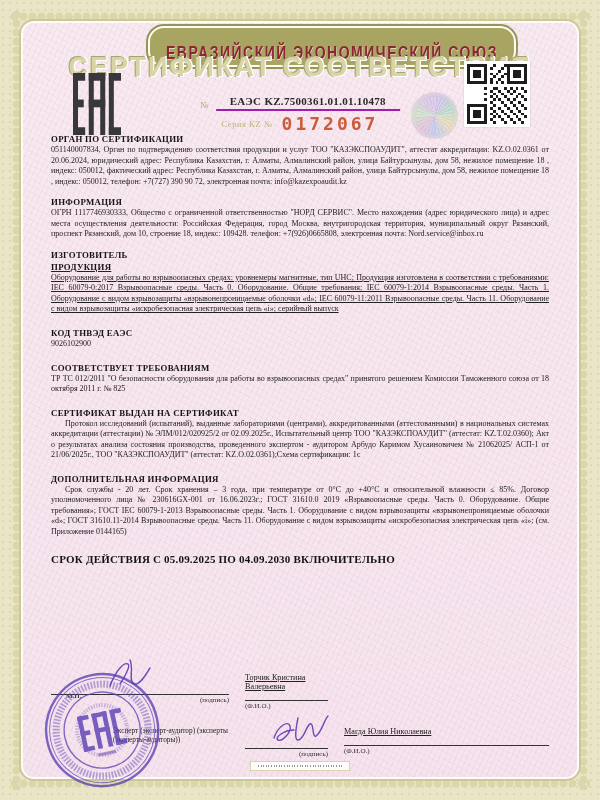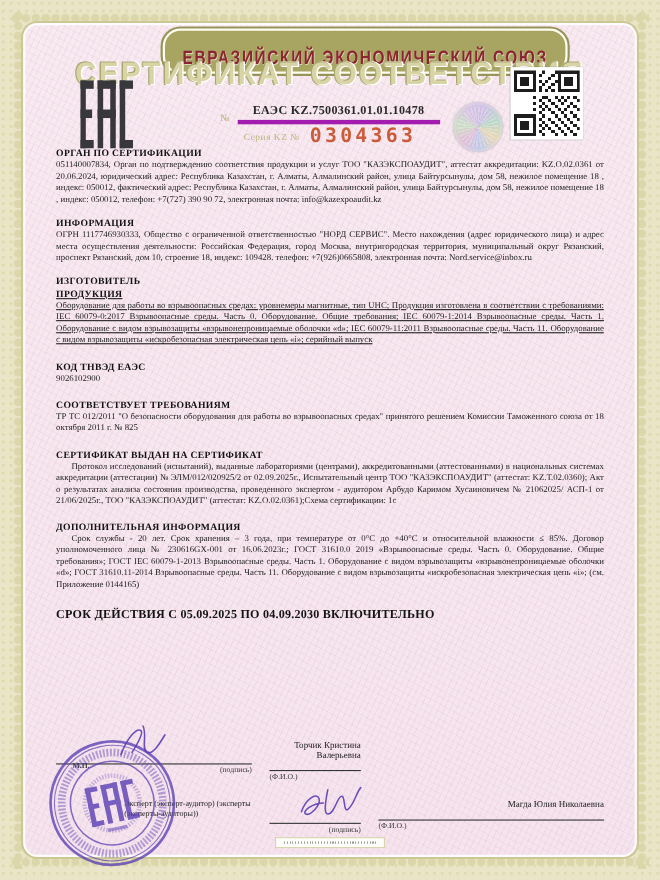--- a/index.html
+++ b/index.html
@@ -31,21 +31,21 @@
     text-shadow:.6px .6px 0 rgba(255,255,255,.55);}
   .doc-title{position:absolute;top:52px;left:0;width:100%;text-align:center;}
   .doc-title span{display:inline-block;font:bold 27px "Liberation Sans",sans-serif;
     letter-spacing:2px;color:#d8d4a6;transform:scaleY(1.05);white-space:nowrap;
     text-shadow:1px 1px 0 #fff,-1px -1px 0 #a9a572,1px -1px 0 #fff,-1px 1px 0 #b6b27e;}
   .eac-logo{position:absolute;left:73px;top:73px;}
   .certno{position:absolute;top:95px;left:50%;transform:translateX(-50%);
     display:flex;align-items:flex-end;gap:7px;}
   .certno .no-label{font:9px "Liberation Serif",serif;color:#b4b077;padding-bottom:1px;}
   .certno .no-value{font:bold 11px "Liberation Serif",serif;color:#2a2a2a;
-    border-bottom:4px solid #a21caf;padding:0 14px 2px;letter-spacing:.3px;}
+    border-bottom:2px solid #a21caf;padding:0 14px 2px;letter-spacing:.3px;}
   .series{position:absolute;top:113px;left:50%;transform:translateX(-50%);
     display:flex;align-items:center;gap:9px;}
   .series .series-label{font:8.5px "Liberation Serif",serif;color:#b9b57d;letter-spacing:.5px;}
   .series .series-value{font:bold 18px "DejaVu Sans Mono",monospace;color:#cb5c3a;letter-spacing:3px;}
   .holo{position:absolute;left:412px;top:93px;width:45px;height:45px;border-radius:50%;
     background:conic-gradient(from 20deg,#cdbfe4,#b8d6c6,#e6d6b4,#bfc8e6,#e0bed4,#c8ddc2,#d6c2e0,#cdbfe4);
     box-shadow:inset 0 0 5px rgba(255,255,255,.9),inset 0 0 2px rgba(120,90,140,.5),0 0 2px rgba(0,0,0,.25);}
   .holo::after{content:'';position:absolute;inset:4px;border-radius:50%;
     background:repeating-conic-gradient(rgba(255,255,255,.55) 0 6deg,rgba(150,130,170,.28) 6deg 12deg);
     mix-blend-mode:soft-light;}
@@ -64,21 +64,21 @@
   .validity{margin-top:15px;font:bold 11px "Liberation Serif",serif;color:#141414;letter-spacing:.2px;}
   
   .sigblock{position:absolute;left:51px;right:51px;top:670px;}
   .sigrow{display:grid;grid-template-columns:178px 1fr 205px;column-gap:16px;margin-bottom:14px;}
   .role{font:7.3px/1.25 "Liberation Serif",serif;color:#222;padding-left:62px;padding-top:2px;}
   .sigcell{position:relative;padding-top:16px;}
   .sigcell .line{border-bottom:1px solid #333;height:8px;}
   .sigcell .lbl{text-align:right;font:7px "Liberation Serif",serif;color:#333;margin-top:1px;}
   .sigcell svg.sig{position:absolute;left:30%;top:-12px;}
   .namecell{padding-top:3px;}
-  .namecell .nm{text-align:right;font:8.2px "Liberation Serif",serif;color:#222;padding-bottom:9px;}
+  .namecell .nm{text-align:left;font:8.2px "Liberation Serif",serif;color:#222;padding-bottom:9px;text-decoration:underline;}
   .namecell .line{border-bottom:1px solid #333;}
   .namecell .lbl{text-align:left;font:7px "Liberation Serif",serif;color:#333;margin-top:1px;}
   .mp{position:absolute;left:34px;top:692px;font:bold 7px "Liberation Serif",serif;color:#3c3c3c;padding-left:32px;}
   .stamp{position:absolute;left:24px;top:668px;transform:rotate(-12deg);opacity:.88;}
   .microprint{position:absolute;bottom:29px;left:50%;transform:translateX(-50%);
     width:98px;height:8px;background:#fcfcfa;border:.5px solid #d8d4ae;display:flex;align-items:center;justify-content:center;}
   .microprint i{display:block;width:84px;height:2px;
     background:repeating-linear-gradient(90deg,#9a9a90 0 1px,transparent 1px 2.6px);}
 </style>
 </head>
@@ -116,21 +116,21 @@
       </g>
     </svg>
   </div>
 
   <div class="certno">
     <span class="no-label">№</span>
     <span class="no-value">ЕАЭС KZ.7500361.01.01.10478</span>
   </div>
   <div class="series">
     <span class="series-label">Серия KZ №</span>
-    <span class="series-value">0304363</span>
+    <span class="series-value">0172067</span>
   </div>
 
   <div class="holo"></div>
 
   <div class="qr">
     <svg width="60" height="60" viewBox="0 0 21 21" shape-rendering="crispEdges">
       <g fill="#1d1d1d">
         <rect x="0" y="0" width="7" height="7"></rect>
           <rect x="14" y="0" width="7" height="7"></rect>
           <rect x="0" y="14" width="7" height="7"></rect>

